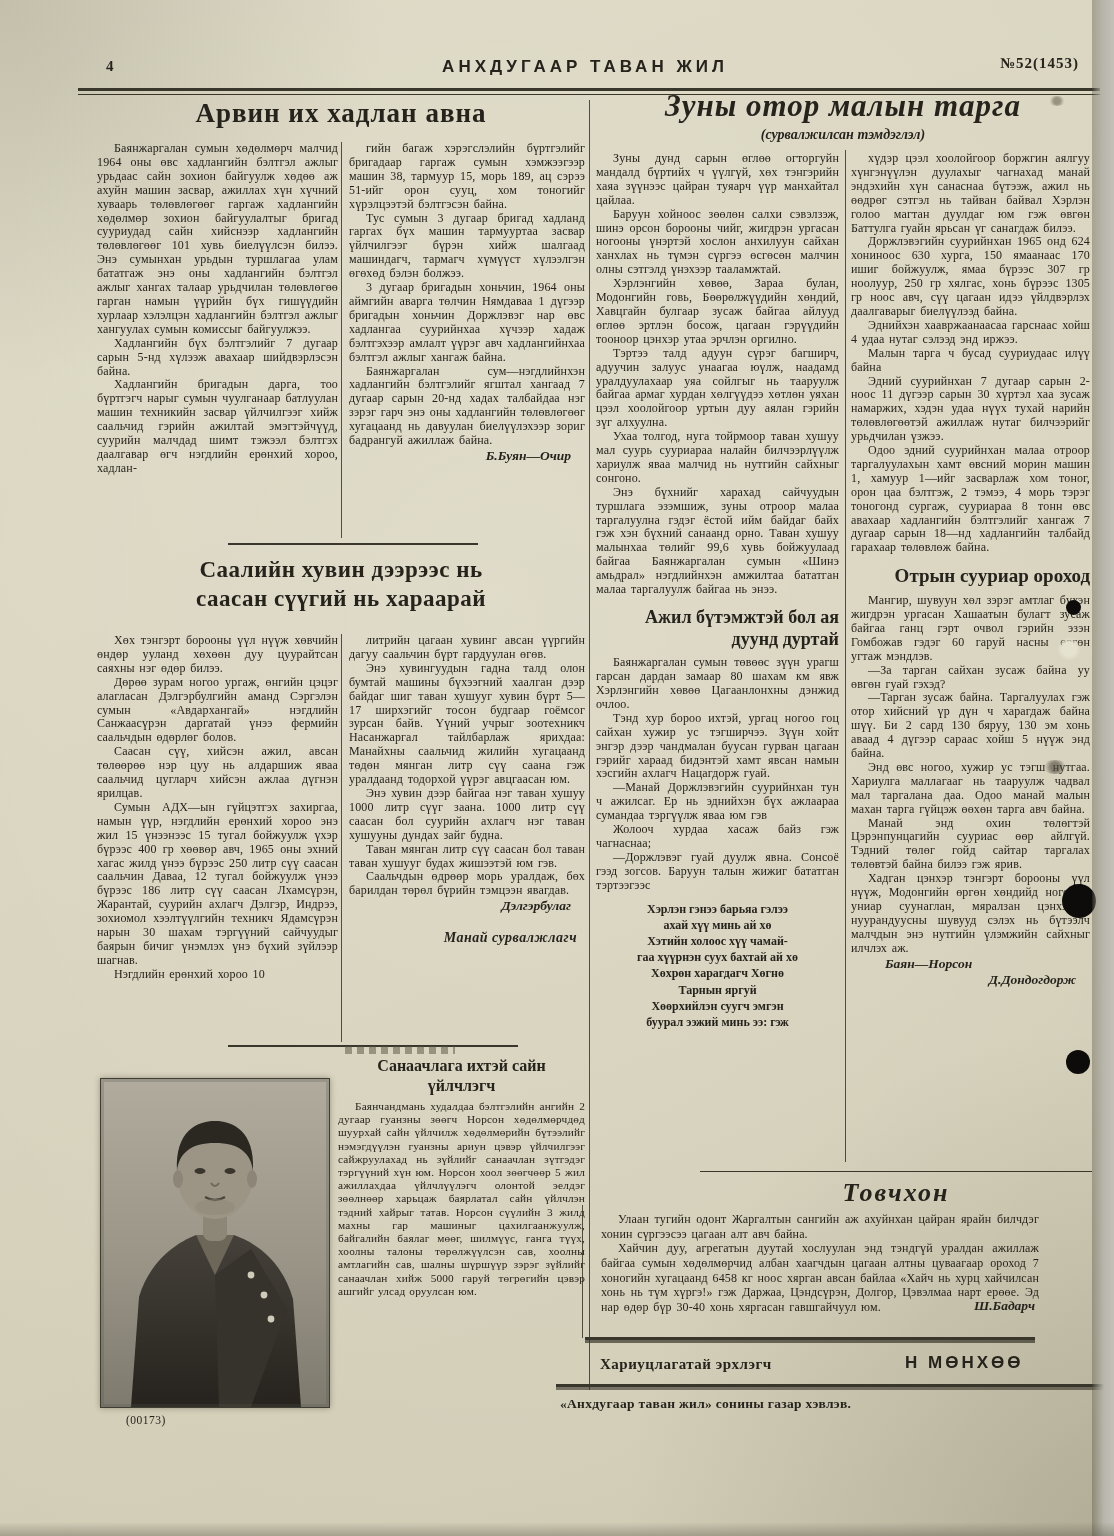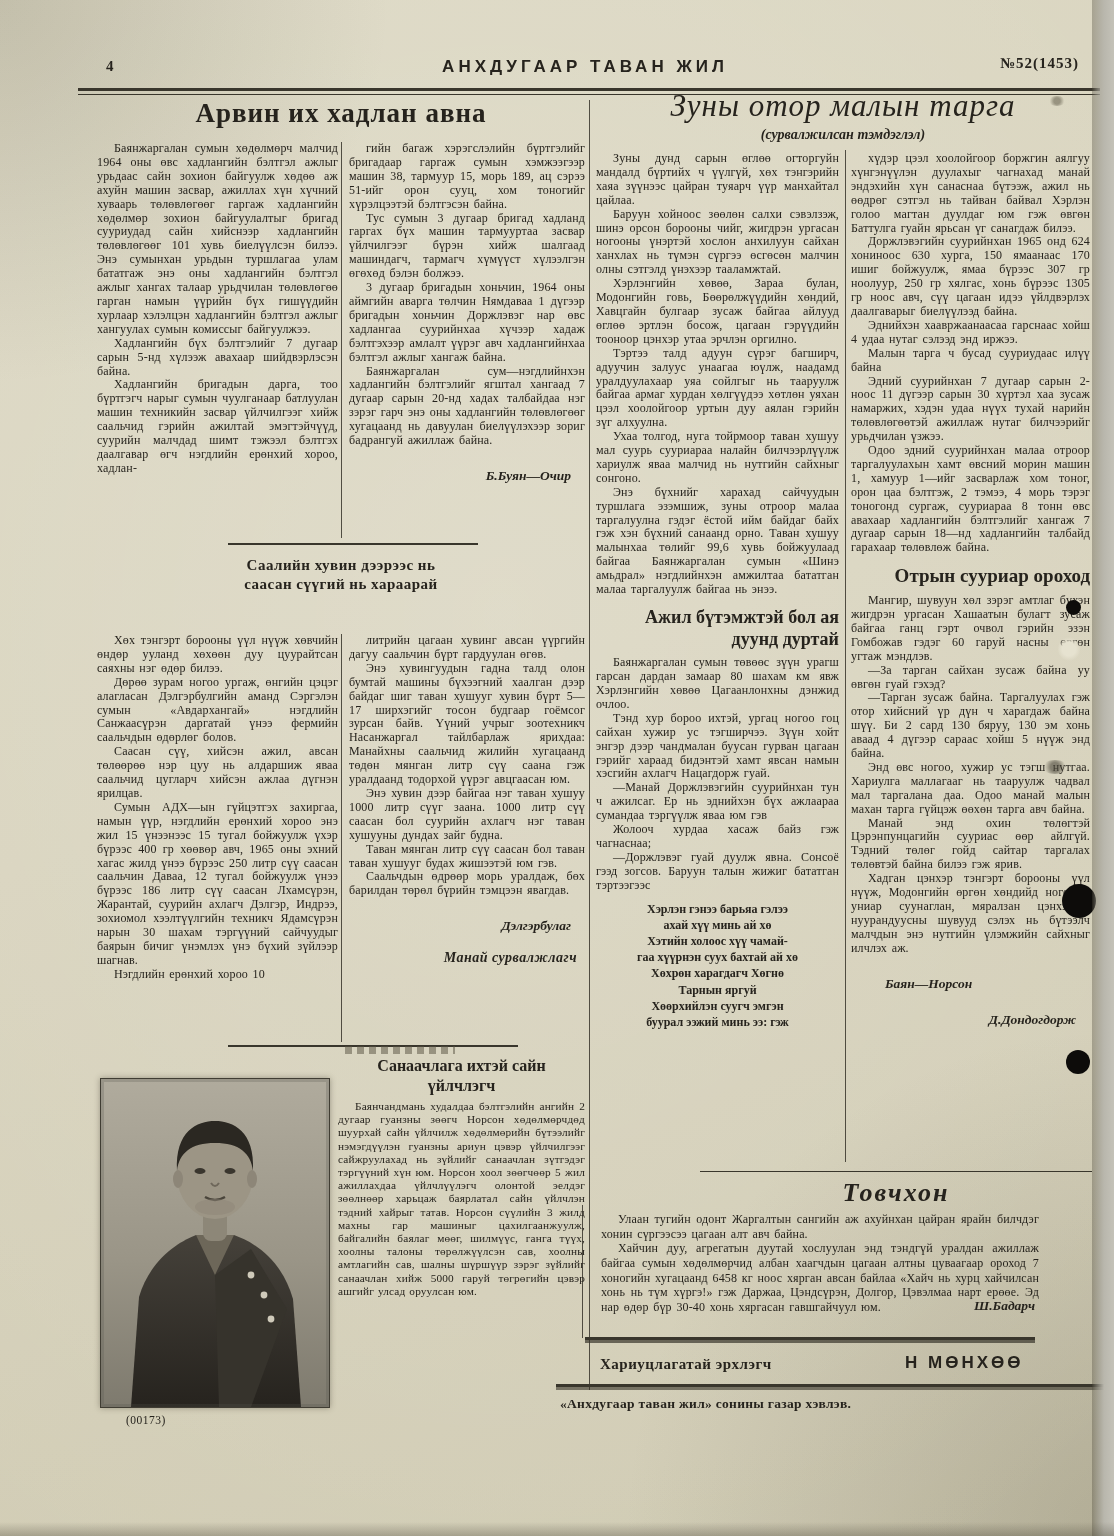--- a/index.html
+++ b/index.html
@@ -23,34 +23,34 @@
   .hrule.thin{height:1px;}
   .hrule.thick{height:3px;}
   .vrule{position:absolute;width:1px;background:rgba(55,52,42,.85);}
   .double-top{border-top:3px solid #39362c;border-bottom:1px solid #39362c;height:3px;background:transparent;}
   
   .pgnum{font-size:15px;font-weight:bold;}
   .masthead{font-family:"Liberation Sans",sans-serif;font-weight:bold;font-size:17px;letter-spacing:4px;text-align:center;}
   .issue{font-size:15px;font-weight:bold;letter-spacing:1px;}
   
   .h-big{font-weight:bold;font-size:27px;letter-spacing:1px;text-align:center;line-height:1.1;}
-  .h-milk{font-weight:bold;font-size:15px;letter-spacing:.5px;text-align:center;line-height:1.25;}
-  .h-otor{font-style:italic;font-weight:normal;font-size:31px;letter-spacing:1px;text-align:center;line-height:1.05;}
+  .h-milk{font-weight:bold;font-size:23px;letter-spacing:.5px;text-align:center;line-height:1.25;}
+  .h-otor{font-style:italic;font-weight:bold;font-size:31px;letter-spacing:1px;text-align:center;line-height:1.05;}
   .h-sub{font-style:italic;font-size:14px;text-align:center;font-weight:bold;margin-top:4px;}
   .h-mid{font-weight:bold;font-size:18px;text-align:right;line-height:1.2;margin:10px 0 6px;}
   .h-tv{font-style:italic;font-weight:bold;font-size:26px;letter-spacing:2px;text-align:center;}
   .h-small{font-weight:bold;font-size:16px;line-height:1.25;text-align:center;}
   
   .col{position:absolute;overflow:hidden;text-align:justify;}
   .para{margin:0;text-indent:17px;font-size:12px;line-height:1.16;letter-spacing:.15px;word-spacing:1.5px;}
   .col-tight .para{font-size:11.3px;line-height:1.17;word-spacing:1px;}
   .tv-text .para{font-size:12px;line-height:1.22;word-spacing:1.5px;}
   .poem{margin-top:8px;text-align:center;}
   .poem-line{margin:0;font-size:12px;line-height:1.35;font-weight:bold;text-indent:0;text-align:center;}
-  .sig{font-weight:bold;font-style:italic;font-size:13.5px;text-align:right;margin-top:20px;padding-right:14px;}
+  .sig{font-weight:bold;font-style:italic;font-size:13.5px;text-align:right;margin-top:0;padding-right:14px;}
   .sig.left{text-align:left;padding-left:34px;}
   .byline{font-weight:bold;font-style:italic;font-size:14px;text-align:right;margin-top:16px;padding-right:8px;letter-spacing:.5px;}
   .caption{font-size:11.5px;letter-spacing:.5px;}
   
   .editor-label{font-weight:bold;font-size:15px;letter-spacing:.5px;}
   .editor-name{font-family:"Liberation Sans",sans-serif;font-weight:bold;font-size:17px;letter-spacing:3px;}
   .imprint{font-weight:bold;font-size:13.5px;letter-spacing:.3px;}
   
   .photo{position:absolute;border:1px solid #403d33;box-shadow:0 0 6px rgba(60,55,40,.4);}
   

